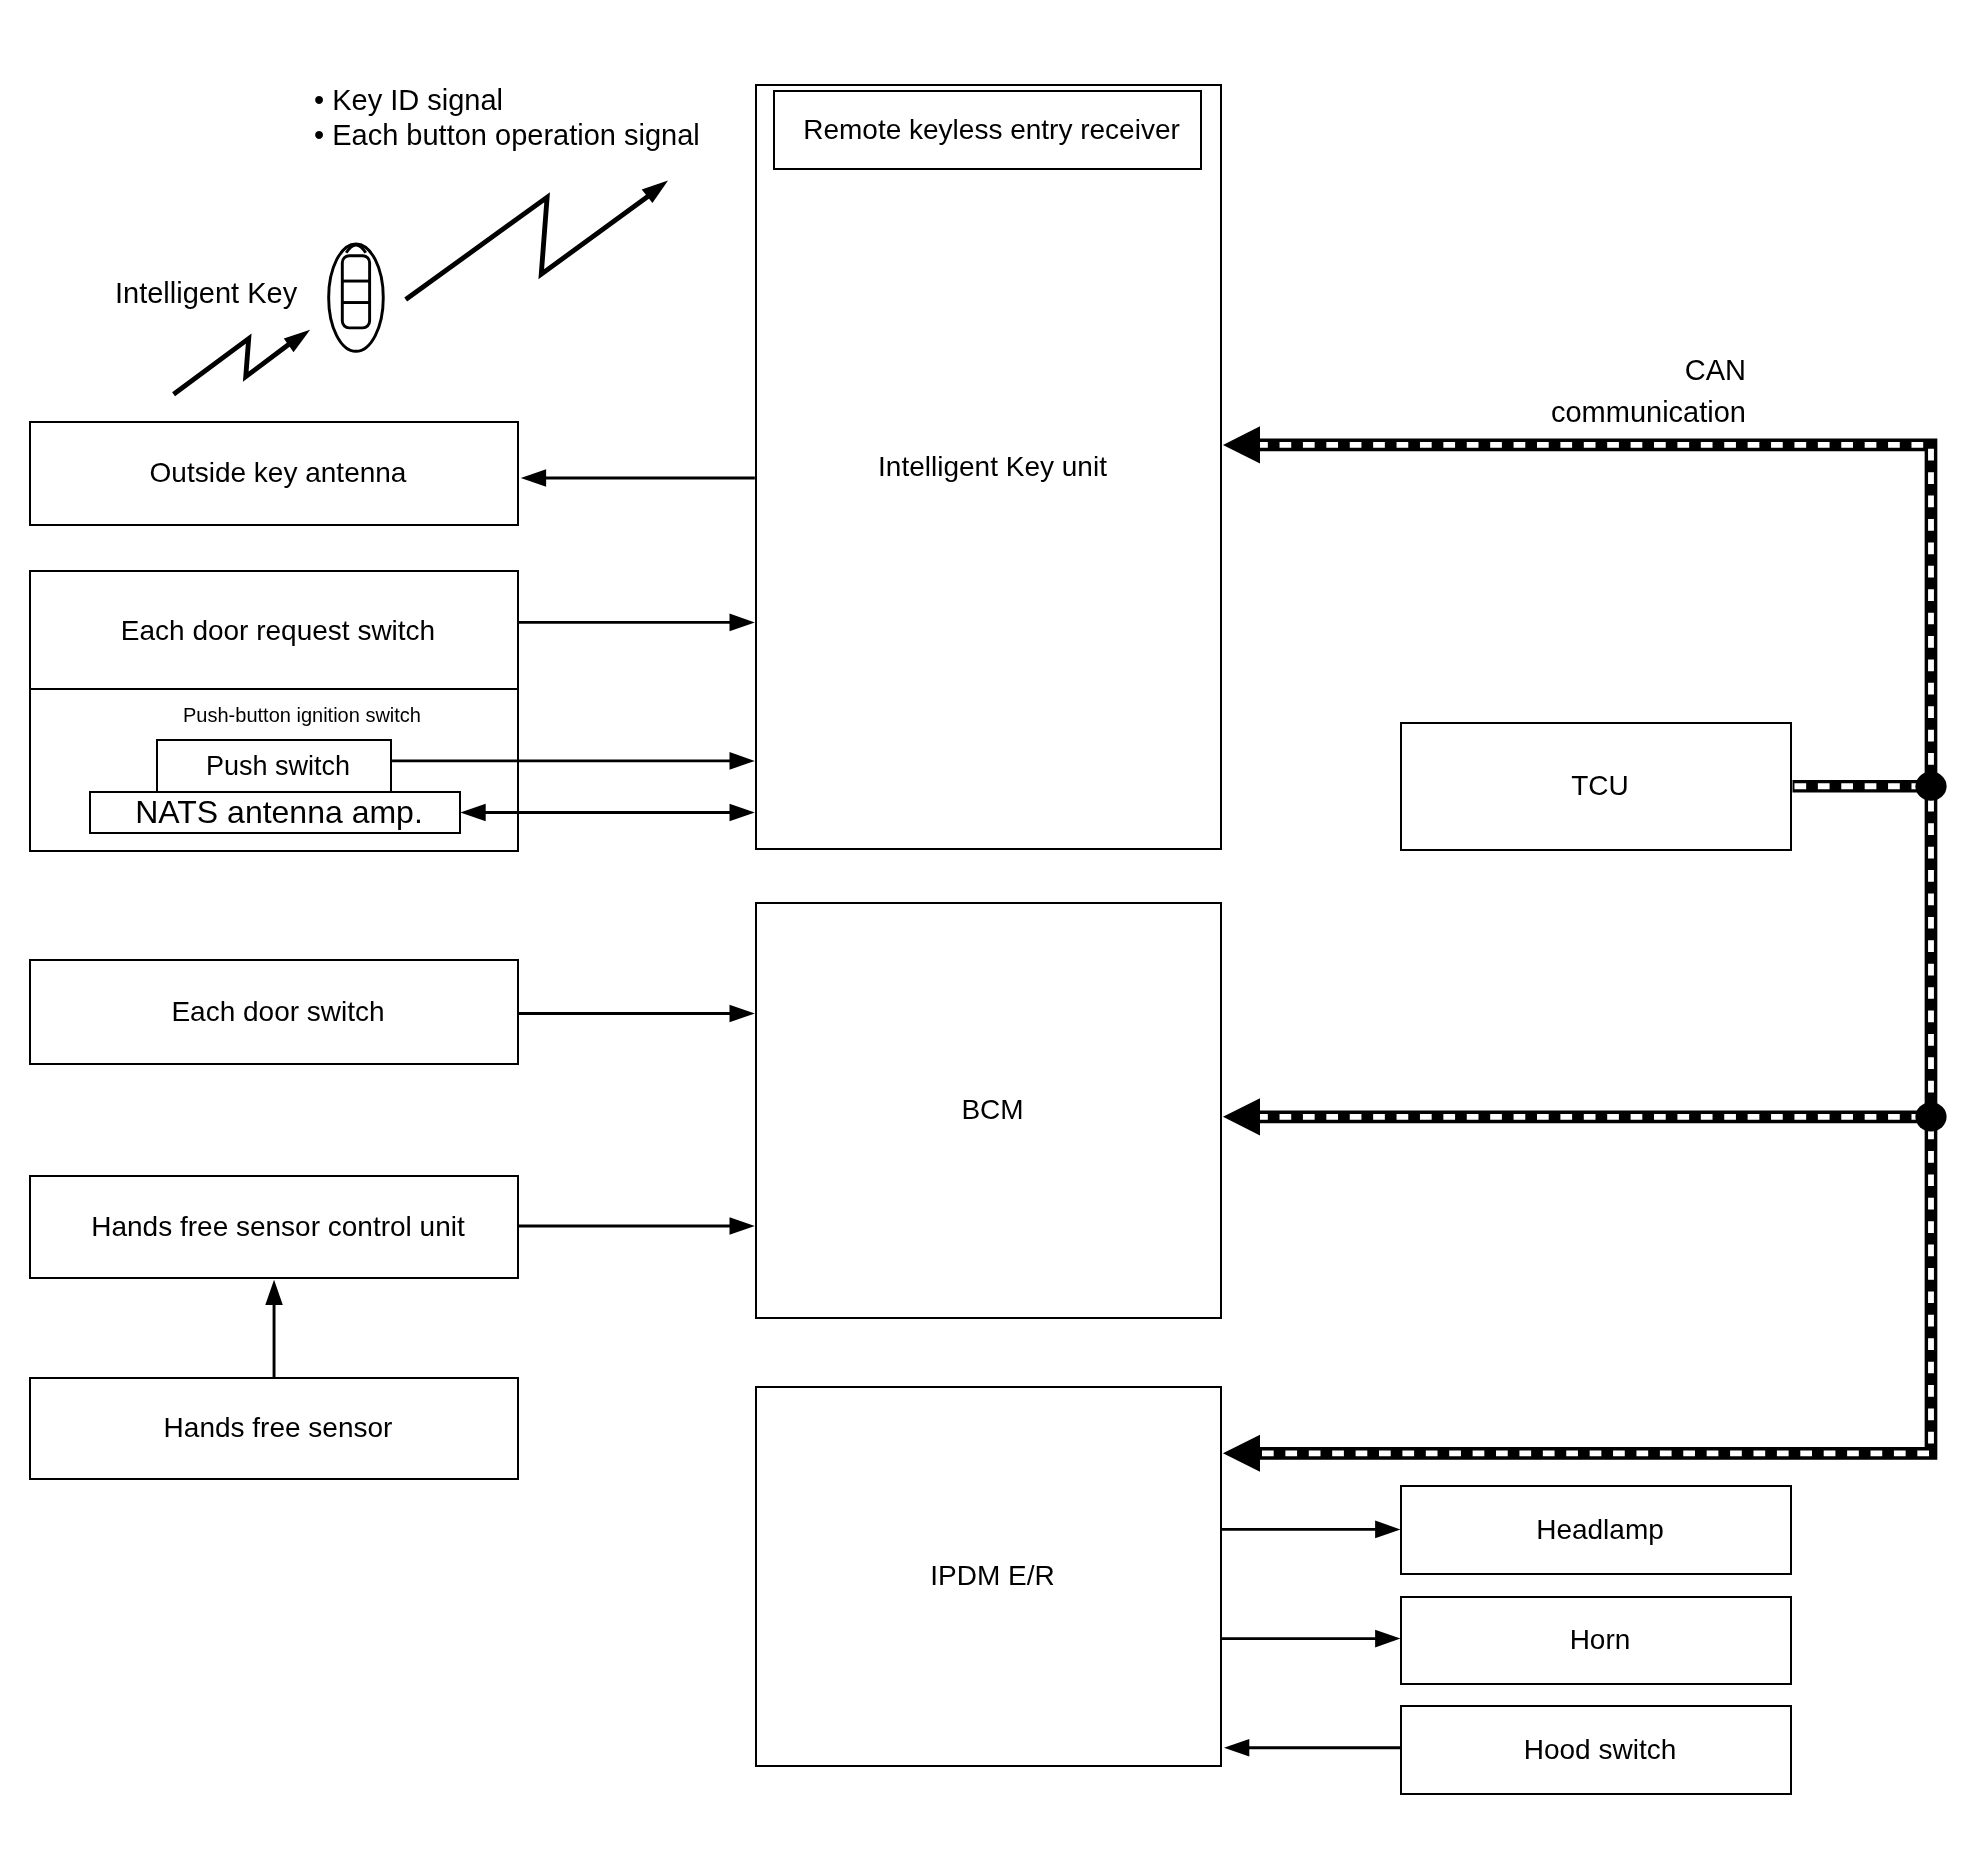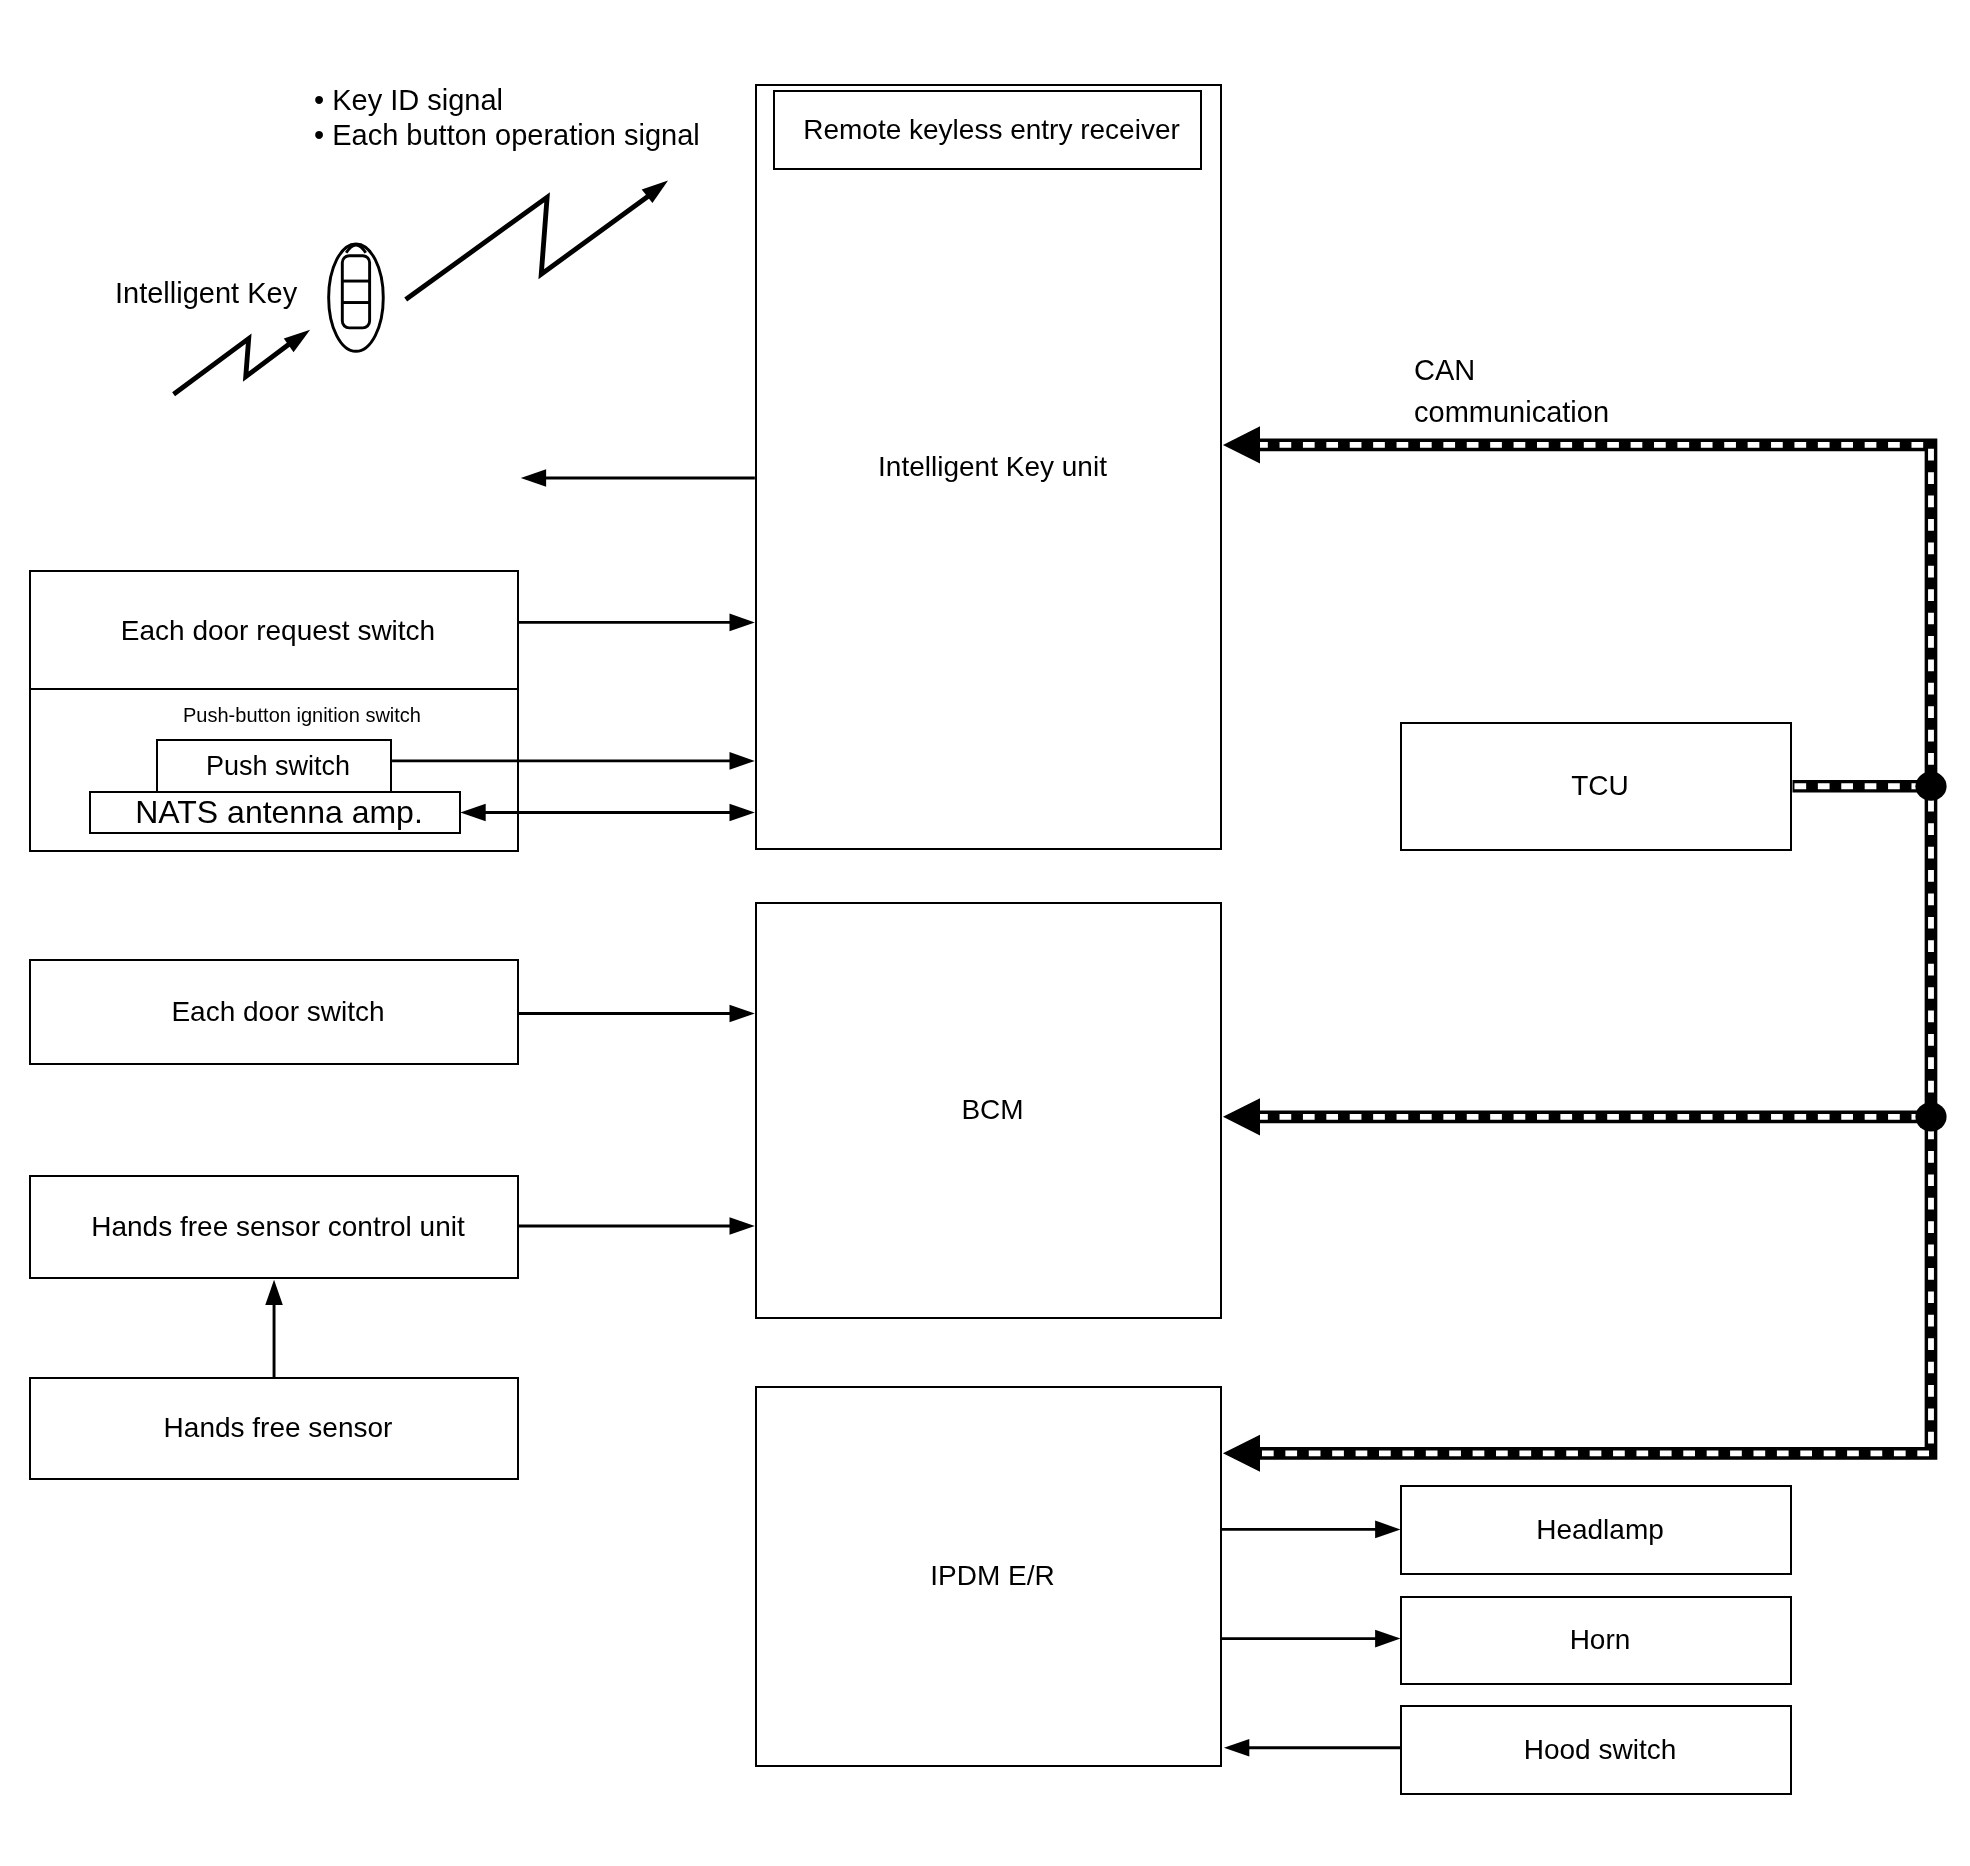--- a/index.html
+++ b/index.html
@@ -39,34 +39,37 @@
     padding-left:28px;
   }
   .annotation{
     position:absolute;
     font-size:29px;
     white-space:nowrap;
   }
   .annotation-center{
     position:absolute;
     font-size:29px;
-    text-align:left;
+    text-align:right;
     line-height:1.45;
   }
   svg.overlay{
     position:absolute;
     left:0;top:0;
     pointer-events:none;
   }
 </style>
 </head>
 <body>
 
 <div id="canvas">
 
+  <div class="box" style="left:29px;top:421px;width:490px;height:105px;">
+    <span>Outside key antenna</span>
+  </div>
 
   <div class="box" style="left:29px;top:570px;width:490px;height:122px;">
     <span>Each door request switch</span>
   </div>
 
   <div class="container-box" style="left:29px;top:688px;width:490px;height:164px;">
     <div class="container-label">Push-button ignition switch</div>
   </div>
   <div class="box" style="left:156px;top:739px;width:236px;height:56px;font-size:27px;">
     <span>Push switch</span>

